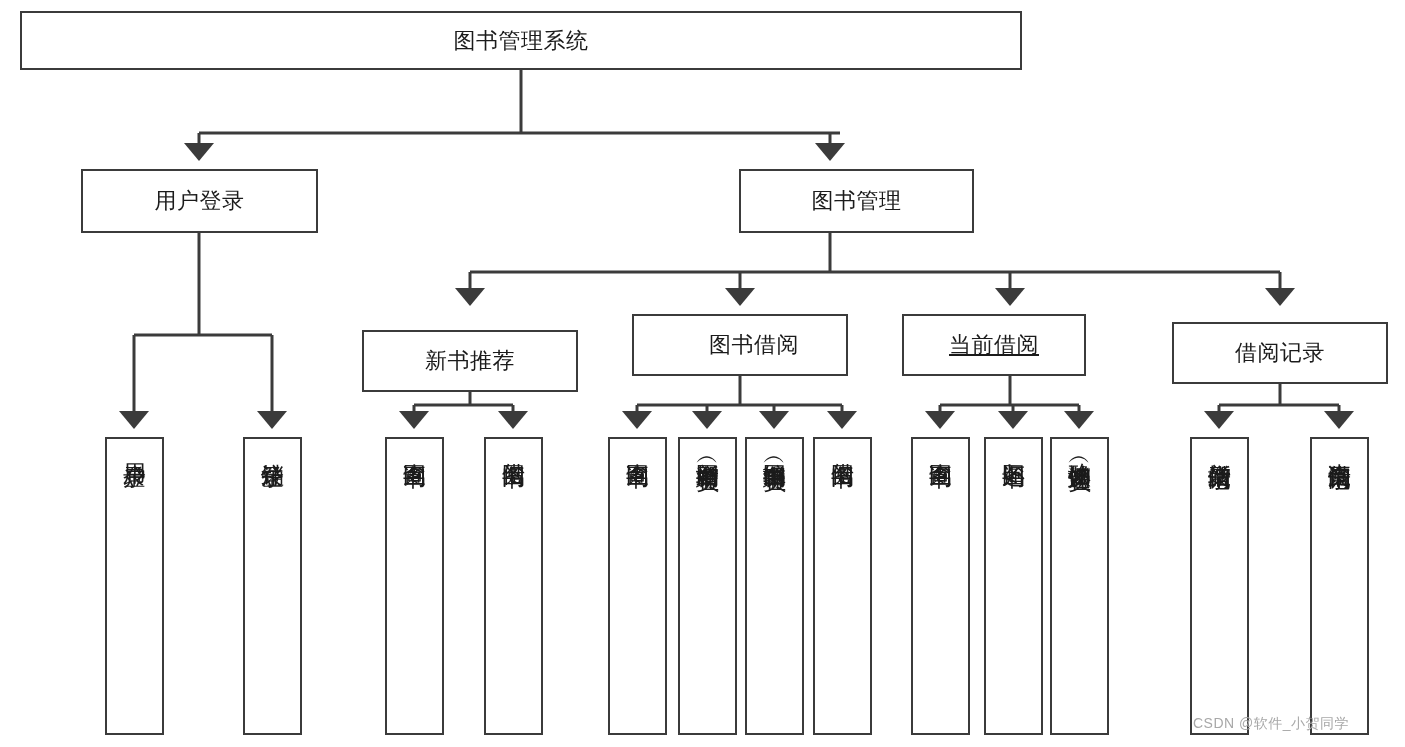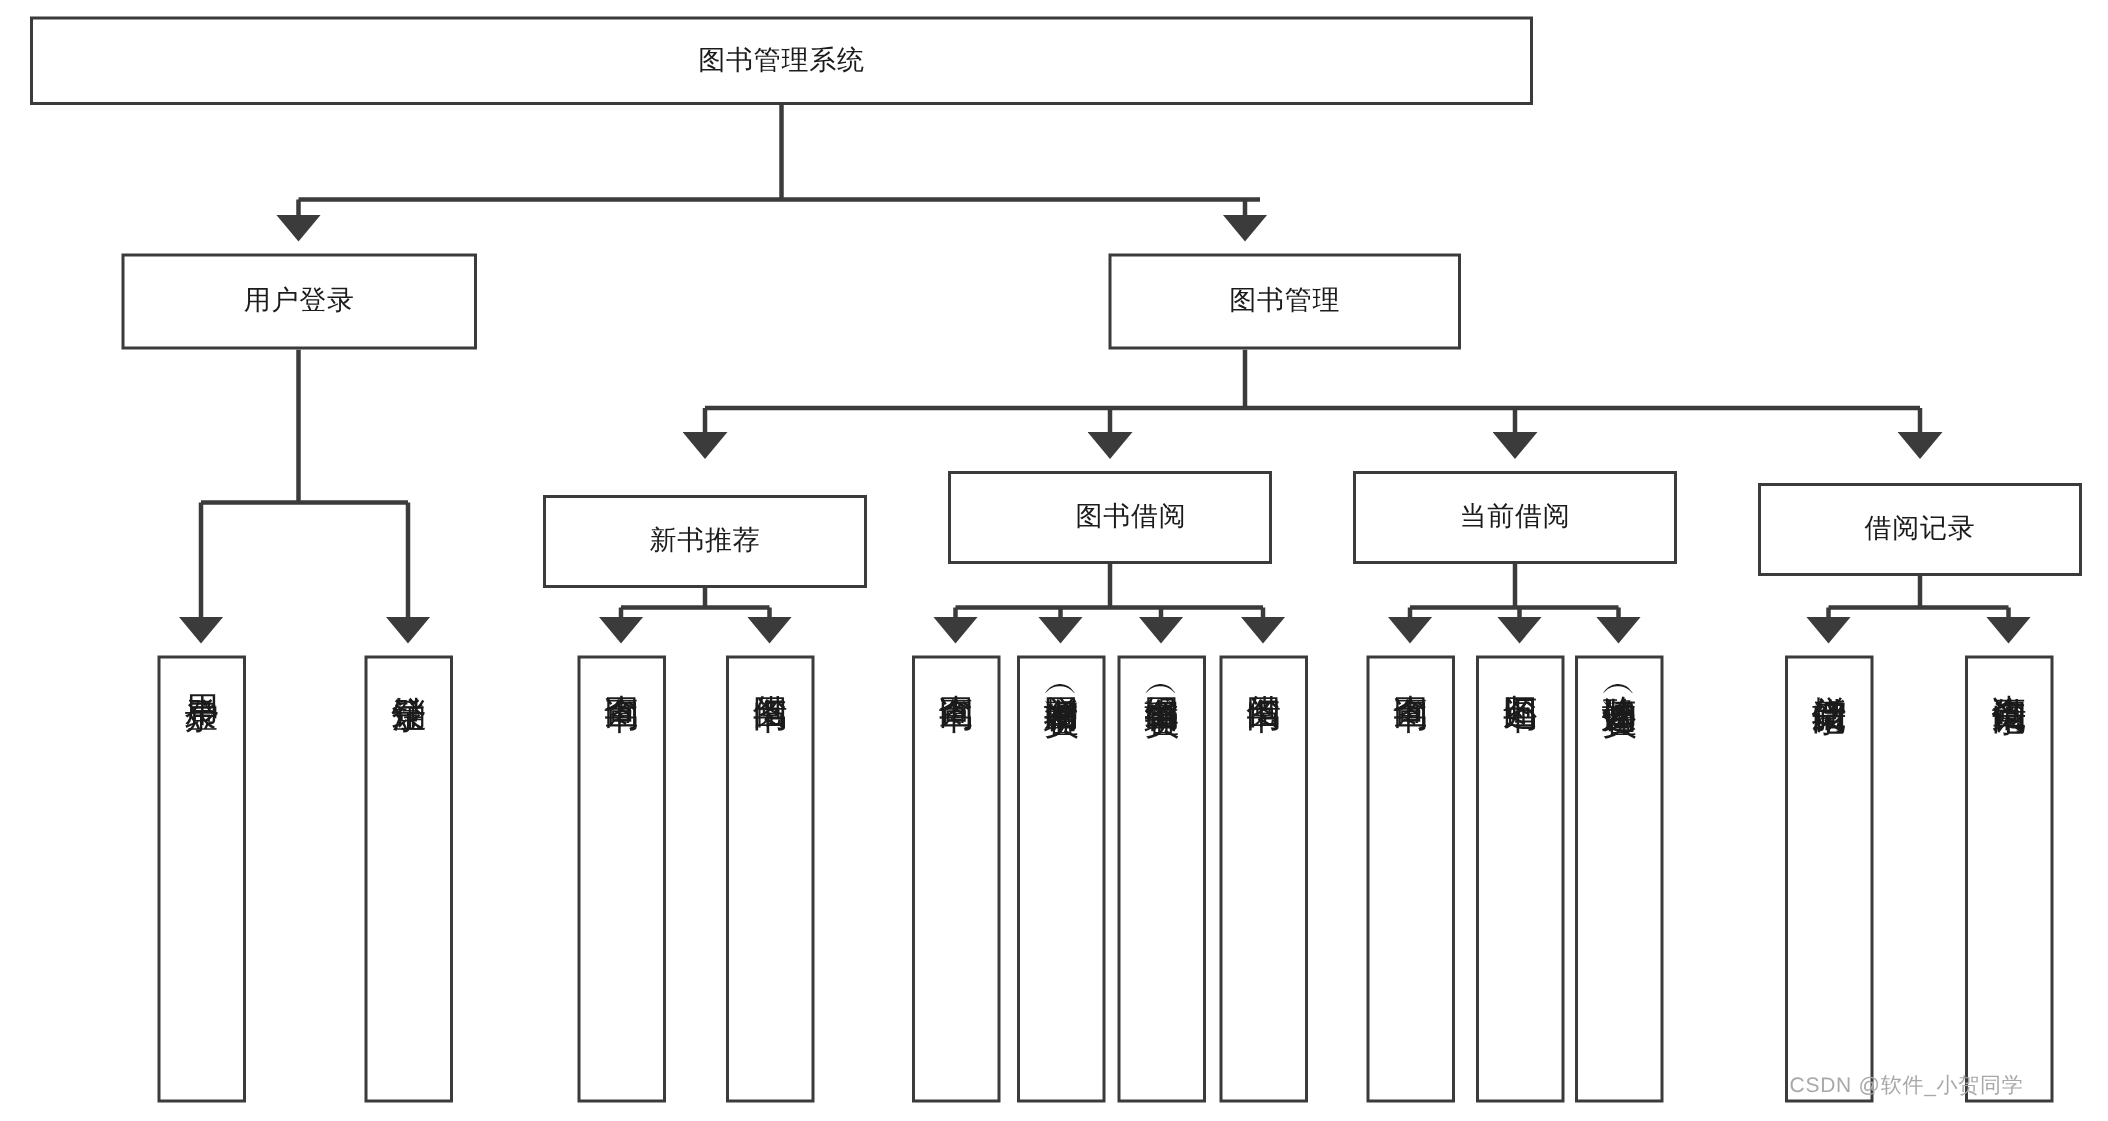--- a/index.html
+++ b/index.html
@@ -31,21 +31,21 @@
     position: absolute;
     box-sizing: border-box;
     background: #ffffff;
     border: 2px solid #3b3b3b;
     display: flex;
     align-items: center;
     justify-content: center;
     z-index: 3;
   }
   .node .label {
-    font-size: 18px;
+    font-size: 22px;
     line-height: 1.18;
     color: #1b1b1b;
     letter-spacing: 0.5px;
     text-align: center;
     white-space: nowrap;
   }
   
   .node.vert {
     align-items: flex-start;
     justify-content: center;
@@ -133,21 +133,21 @@
   <div class="node" id="node-l1-1" style="left: 712px; top: 169px; width: 235px; height: 64px; margin-left: 27px;">
     <span class="label">图书管理</span>
   </div>
 
   <div class="node" id="node-l2-0" style="left: 362px; top: 330px; width: 216px; height: 62px;">
     <span class="label">新书推荐</span>
   </div>
   <div class="node" id="node-l2-1" style="left: 632px; top: 314px; width: 216px; height: 62px; padding-left: 28px;">
     <span class="label">图书借阅</span>
   </div>
-  <div class="node" id="node-l2-2" style="left: 902px; top: 314px; width: 216px; height: 62px;">
+  <div class="node" id="node-l2-2" style="left: 902px; top: 314px; width: 184px; height: 62px; text-decoration: underline;">
     <span class="label">当前借阅</span>
   </div>
   <div class="node" id="node-l2-3" style="left: 1172px; top: 322px; width: 216px; height: 62px;">
     <span class="label">借阅记录</span>
   </div>
 
   <div class="node vert" id="node-leaf-0" style="left: 105px; top: 437px; width: 59px; height: 298px;">
     <span class="label">用户登录</span>
   </div>
   <div class="node vert" id="node-leaf-1" style="left: 243px; top: 437px; width: 59px; height: 298px;">

